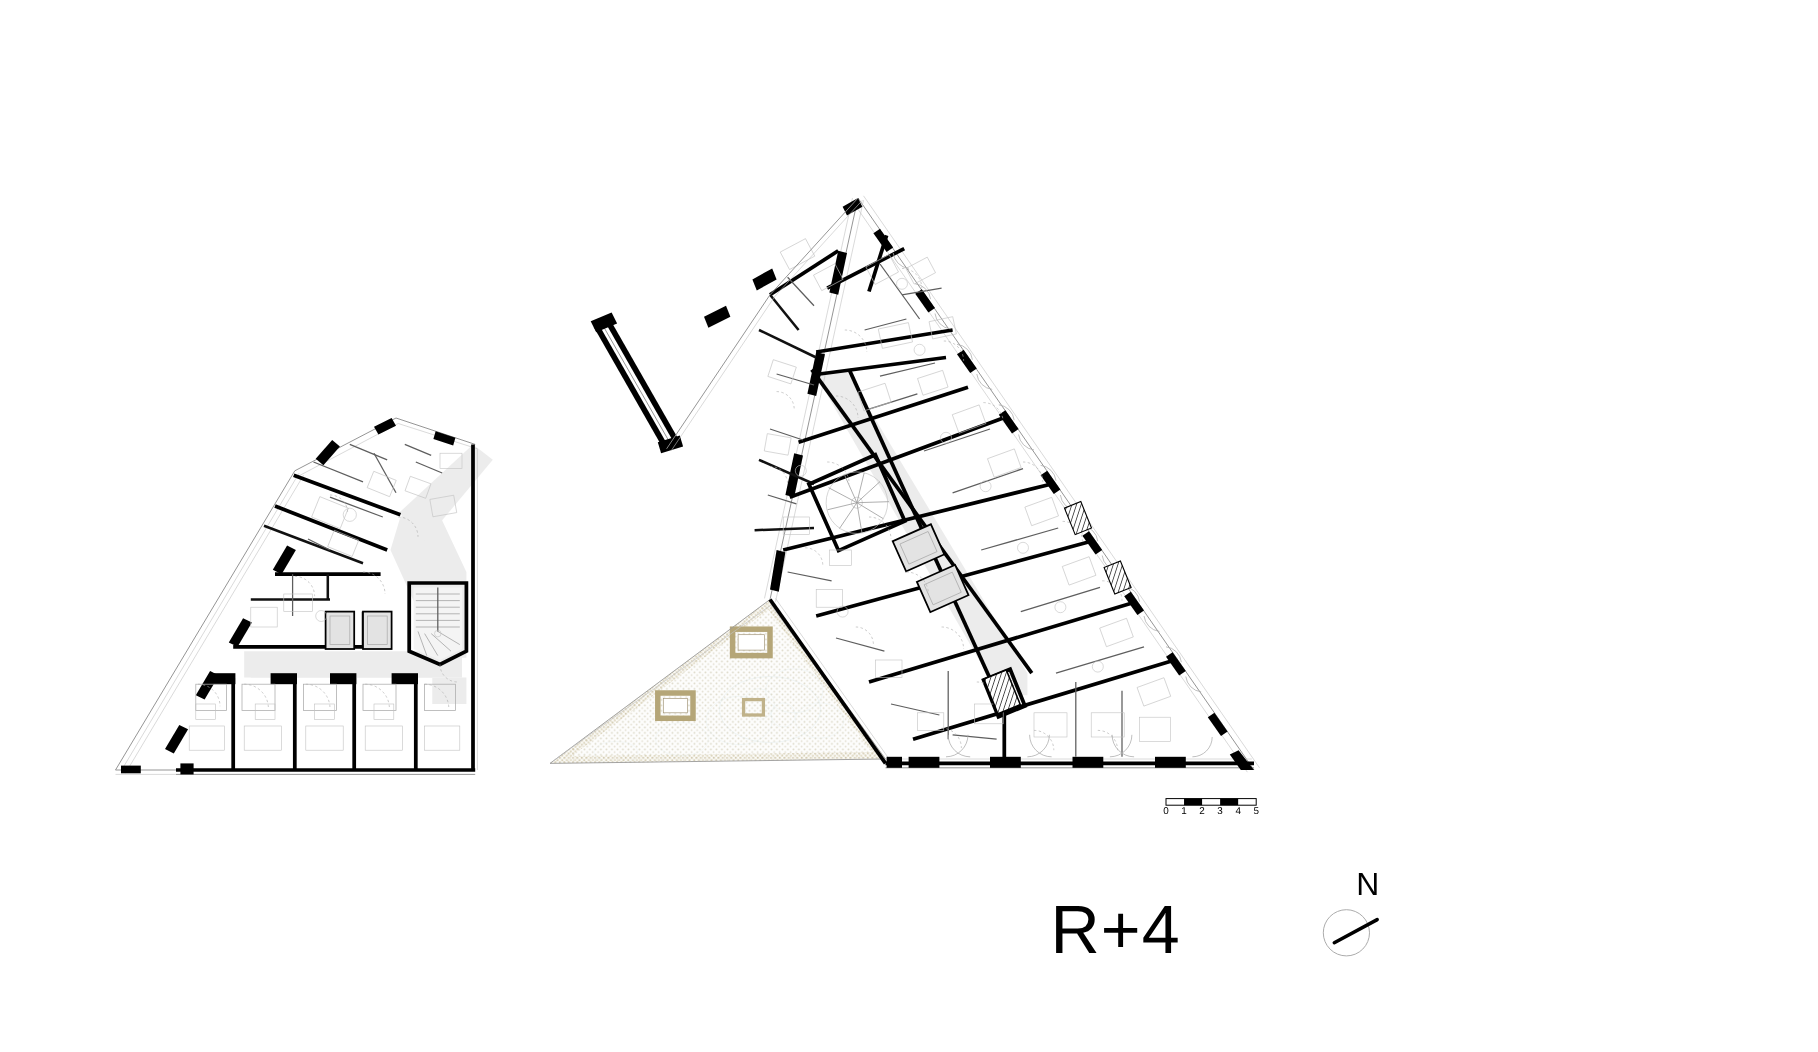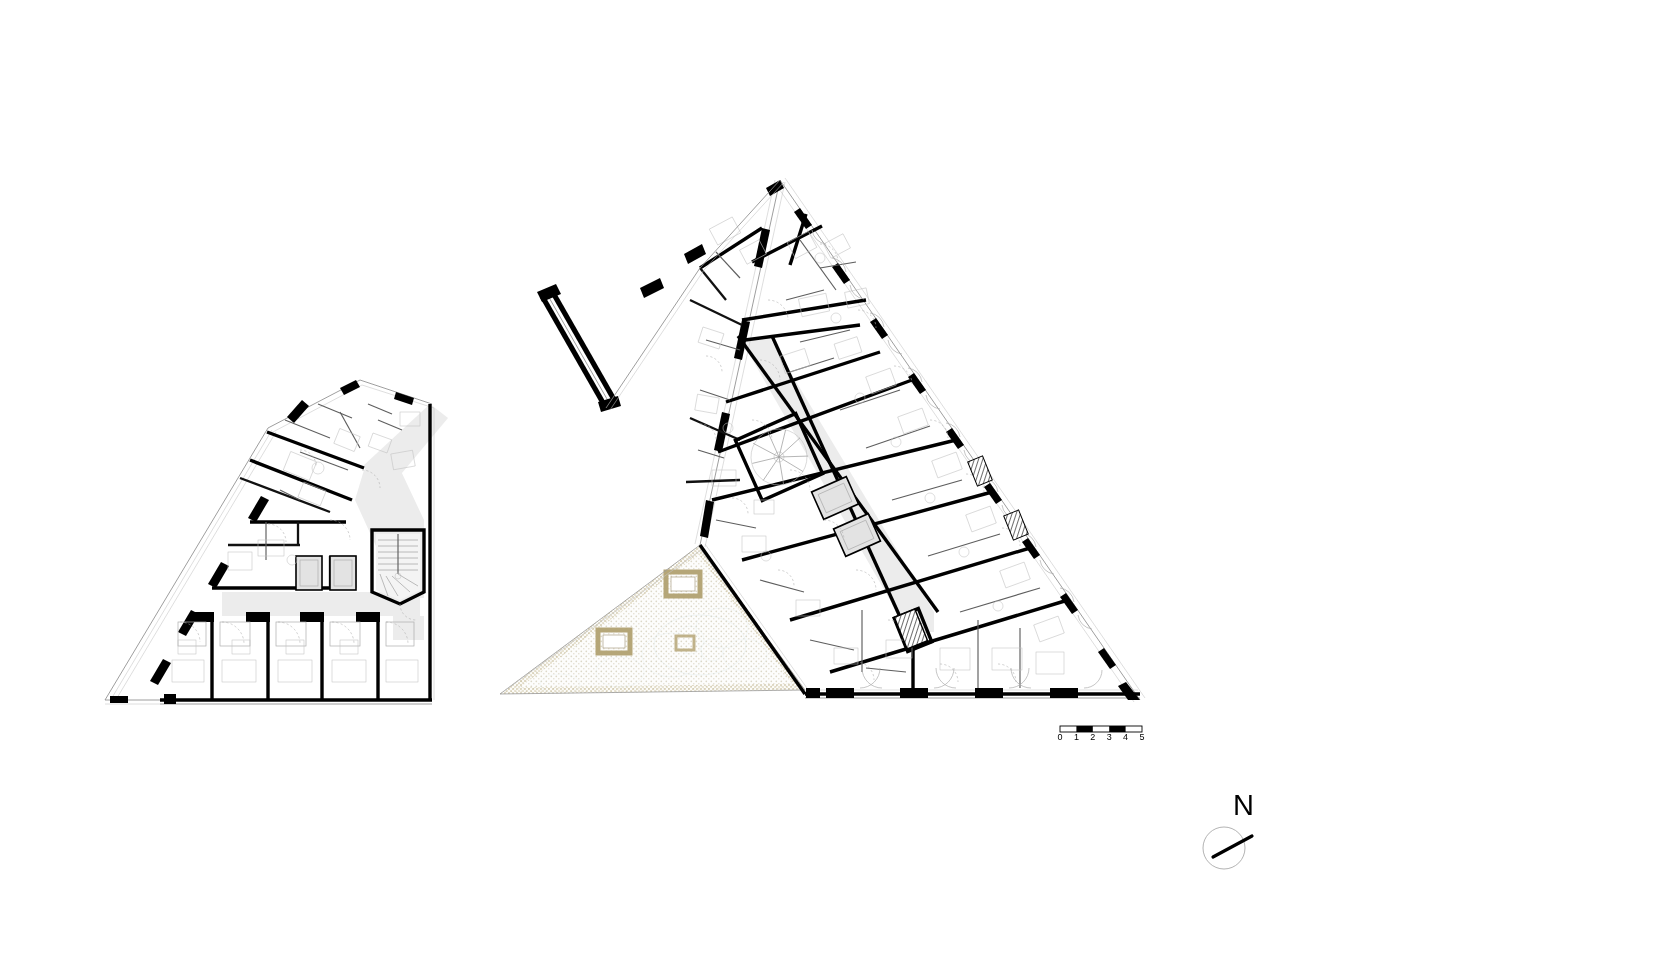--- a/index.html
+++ b/index.html
@@ -541,16 +541,17 @@
           <text x="1142" y="740" text-anchor="middle" font-size="9" font-family="&quot;Liberation Sans&quot;, sans-serif" fill="#000">5</text>
         </g>
   </g>
 
   <g>
     <circle id="na-circle" cx="1224" cy="848" r="21" fill="none" stroke="#aaaaaa" stroke-width="0.9"></circle>
     <line id="na-needle" x1="1213" y1="857" x2="1252" y2="836" stroke="#000000" stroke-width="3.2" stroke-linecap="round"></line>
   </g>
 </svg>
 
+<div id="level-label" style="position: absolute; left: 955px; top: 815.4px; font-size: 62px; font-weight: 300; color: rgb(0, 0, 0); font-family: &quot;Liberation Sans&quot;, sans-serif; letter-spacing: 1px; line-height: 1;">R+4</div>
 
 <div id="north-label" style="position:absolute; left:1233px; top:791px; font-size:29px; font-weight:300; color:#000; font-family:'Liberation Sans', sans-serif; line-height:1;">N</div>
 
 </div>
 
 </body></html>

